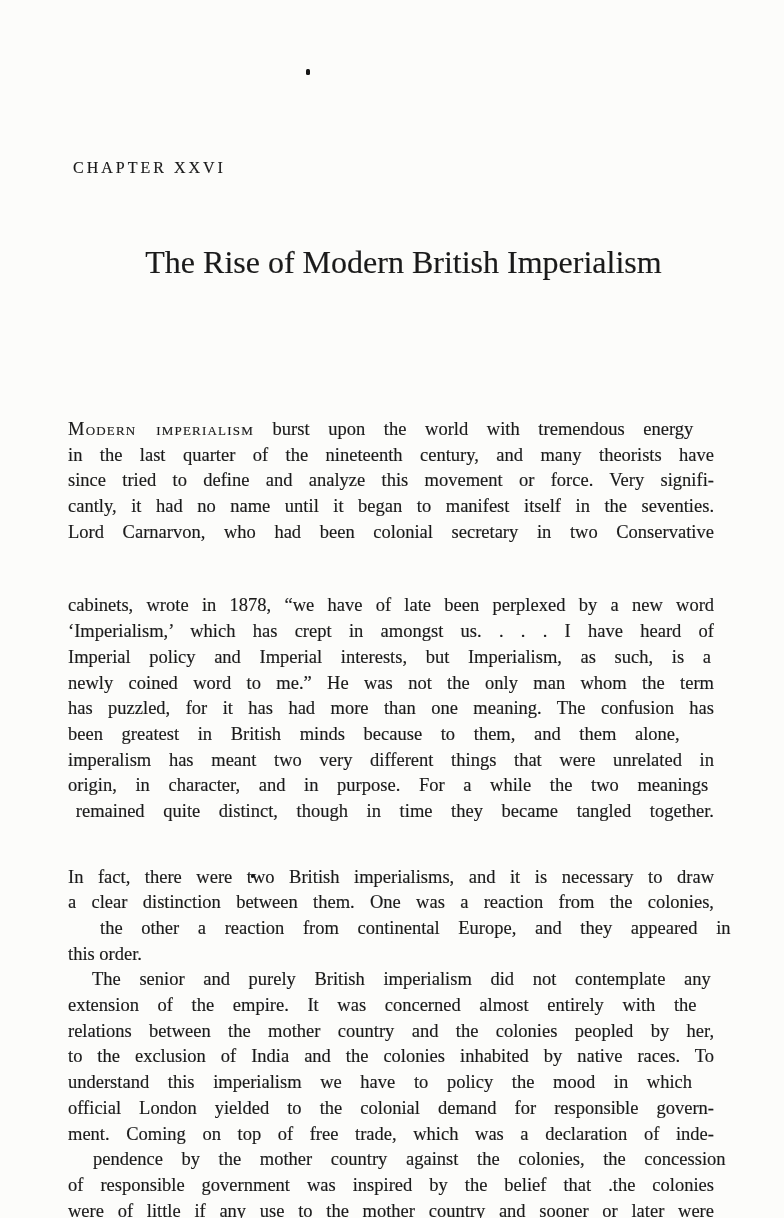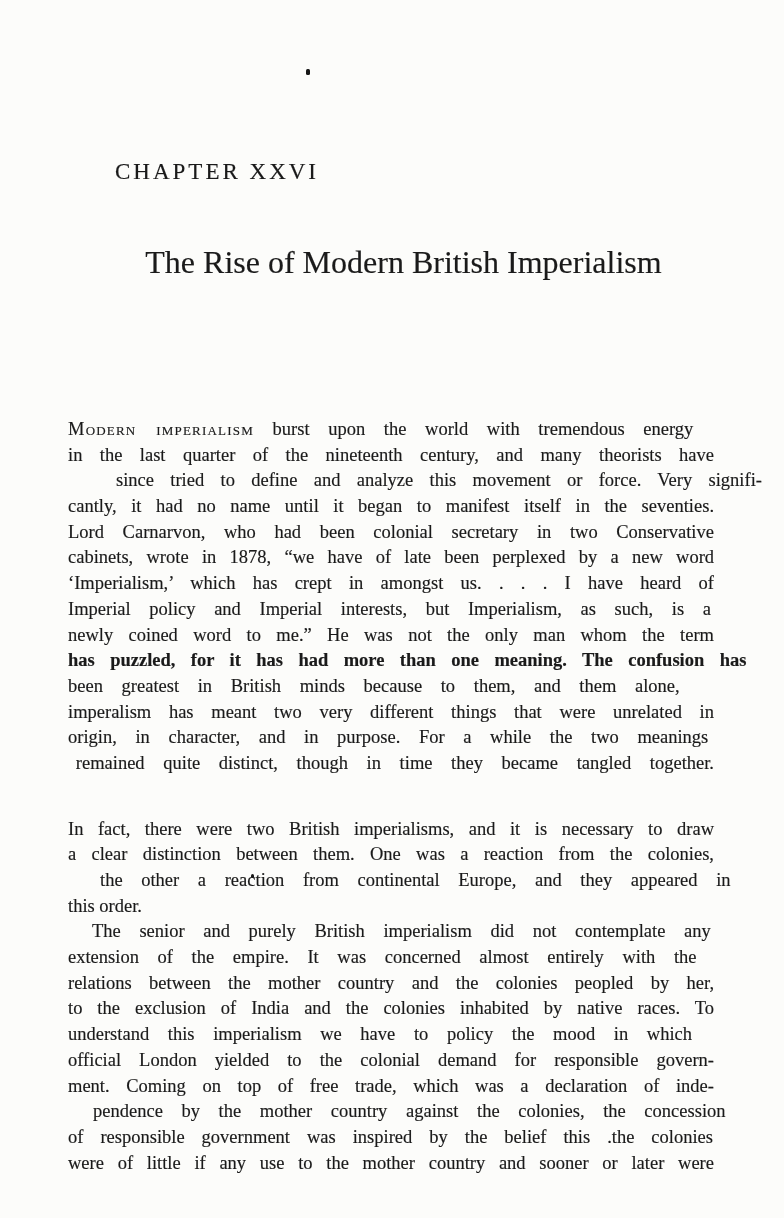--- a/index.html
+++ b/index.html
@@ -11,24 +11,23 @@
     background: #fcfcfa;
     overflow: hidden;
     font-family: "Liberation Serif", serif;
     color: #1a1a1a;
     -webkit-text-stroke: 0.2px rgba(20,20,20,0.75);
   }
   .chapter {
     position: absolute;
     left: 73px;
     top: 159px;
-    font-size: 23px;
+    font-size: 16px;
     letter-spacing: 3px;
     white-space: nowrap;
-    margin-left: 42px;
   }
   .title {
     position: absolute;
     left: 0;
     top: 241px;
     width: 784px;
     box-sizing: border-box;
     padding-left: 23px;
     text-align: center;
     font-size: 32px;
@@ -63,40 +62,40 @@
 <body>
 
 <div class="page" style="background: rgb(252, 252, 250); color: rgb(26, 26, 26);">
   <div class="speck speck-top"></div>
   <div class="speck speck-mid"></div>
   <div class="chapter">CHAPTER XXVI</div>
   <div class="title">The Rise of Modern British Imperialism</div>
   <div class="body">
       <div class="line" style="word-spacing: 14px;"><span class="inner"><span class="lead-smallcaps">Modern imperialism</span> burst upon the world with tremendous energy</span></div>
       <div class="line" style="word-spacing: 12.79px;"><span class="inner">in the last quarter of the nineteenth century, and many theorists have</span></div>
-      <div class="line" style="word-spacing: 11.68px; margin-left: 48px;"><span class="inner">since tried to define and analyze this movement or force. Very signifi-</span></div>
+      <div class="line" style="word-spacing: 11.68px;"><span class="inner">since tried to define and analyze this movement or force. Very signifi-</span></div>
       <div class="line" style="word-spacing: 9.91px;"><span class="inner">cantly, it had no name until it began to manifest itself in the seventies.</span></div>
       <div class="line" style="word-spacing: 14px;"><span class="inner">Lord Carnarvon, who had been colonial secretary in two Conservative</span></div>
-      <div class="line" style="word-spacing: 8.64px;"><span class="inner">cabinets, wrote in 1878, “we have of late been perplexed by a new word</span></div>
+      <div class="line" style="word-spacing: 8.64px; margin-top: 48px;"><span class="inner">cabinets, wrote in 1878, “we have of late been perplexed by a new word</span></div>
       <div class="line" style="word-spacing: 12.65px;"><span class="inner">‘Imperialism,’ which has crept in amongst us. . . . I have heard of</span></div>
       <div class="line" style="word-spacing: 14px;"><span class="inner">Imperial policy and Imperial interests, but Imperialism, as such, is a</span></div>
       <div class="line" style="word-spacing: 10.72px;"><span class="inner">newly coined word to me.” He was not the only man whom the term</span></div>
-      <div class="line" style="word-spacing: 10.79px; font-weight: bold;"><span class="inner">has puzzled, for it has had more than one meaning. The confusion has</span></div>
+      <div class="line" style="word-spacing: 10.79px;"><span class="inner">has puzzled, for it has had more than one meaning. The confusion has</span></div>
       <div class="line" style="word-spacing: 14px;"><span class="inner">been greatest in British minds because to them, and them alone,</span></div>
       <div class="line" style="word-spacing: 13.05px;"><span class="inner">imperalism has meant two very different things that were unrelated in</span></div>
       <div class="line" style="word-spacing: 14px;"><span class="inner">origin, in character, and in purpose. For a while the two meanings</span></div>
       <div class="line" style="word-spacing: 14px; text-align: right;"><span class="inner">remained quite distinct, though in time they became tangled together.</span></div>
       <div class="line" style="word-spacing: 9.91px; margin-top: 40px;"><span class="inner">In fact, there were two British imperialisms, and it is necessary to draw</span></div>
       <div class="line" style="word-spacing: 10.67px;"><span class="inner">a clear distinction between them. One was a reaction from the colonies,</span></div>
       <div class="line" style="word-spacing: 14px; margin-left: 32px;"><span class="inner">the other a reaction from continental Europe, and they appeared in</span></div>
       <div class="line"><span class="inner">this order.</span></div>
       <div class="line" style="padding-left: 24px; word-spacing: 14px;"><span class="inner">The senior and purely British imperialism did not contemplate any</span></div>
       <div class="line" style="word-spacing: 14px;"><span class="inner">extension of the empire. It was concerned almost entirely with the</span></div>
       <div class="line" style="word-spacing: 12.74px;"><span class="inner">relations between the mother country and the colonies peopled by her,</span></div>
       <div class="line" style="word-spacing: 10.34px;"><span class="inner">to the exclusion of India and the colonies inhabited by native races. To</span></div>
       <div class="line" style="word-spacing: 14px;"><span class="inner">understand this imperialism we have to policy the mood in which</span></div>
       <div class="line" style="word-spacing: 13.42px;"><span class="inner">official London yielded to the colonial demand for responsible govern-</span></div>
       <div class="line" style="word-spacing: 11.96px;"><span class="inner">ment. Coming on top of free trade, which was a declaration of inde-</span></div>
       <div class="line" style="word-spacing: 14px; margin-left: 25px;"><span class="inner">pendence by the mother country against the colonies, the concession</span></div>
-      <div class="line" style="word-spacing: 12.35px;"><span class="inner">of responsible government was inspired by the belief this .the colonies</span></div>
+      <div class="line" style="word-spacing: 12.35px;"><span class="inner">of responsible government was inspired by the belief that .the colonies</span></div>
       <div class="line" style="word-spacing: 9.08px;"><span class="inner">were of little if any use to the mother country and sooner or later were</span></div>
     </div>
 </div>
 
 </body></html>

